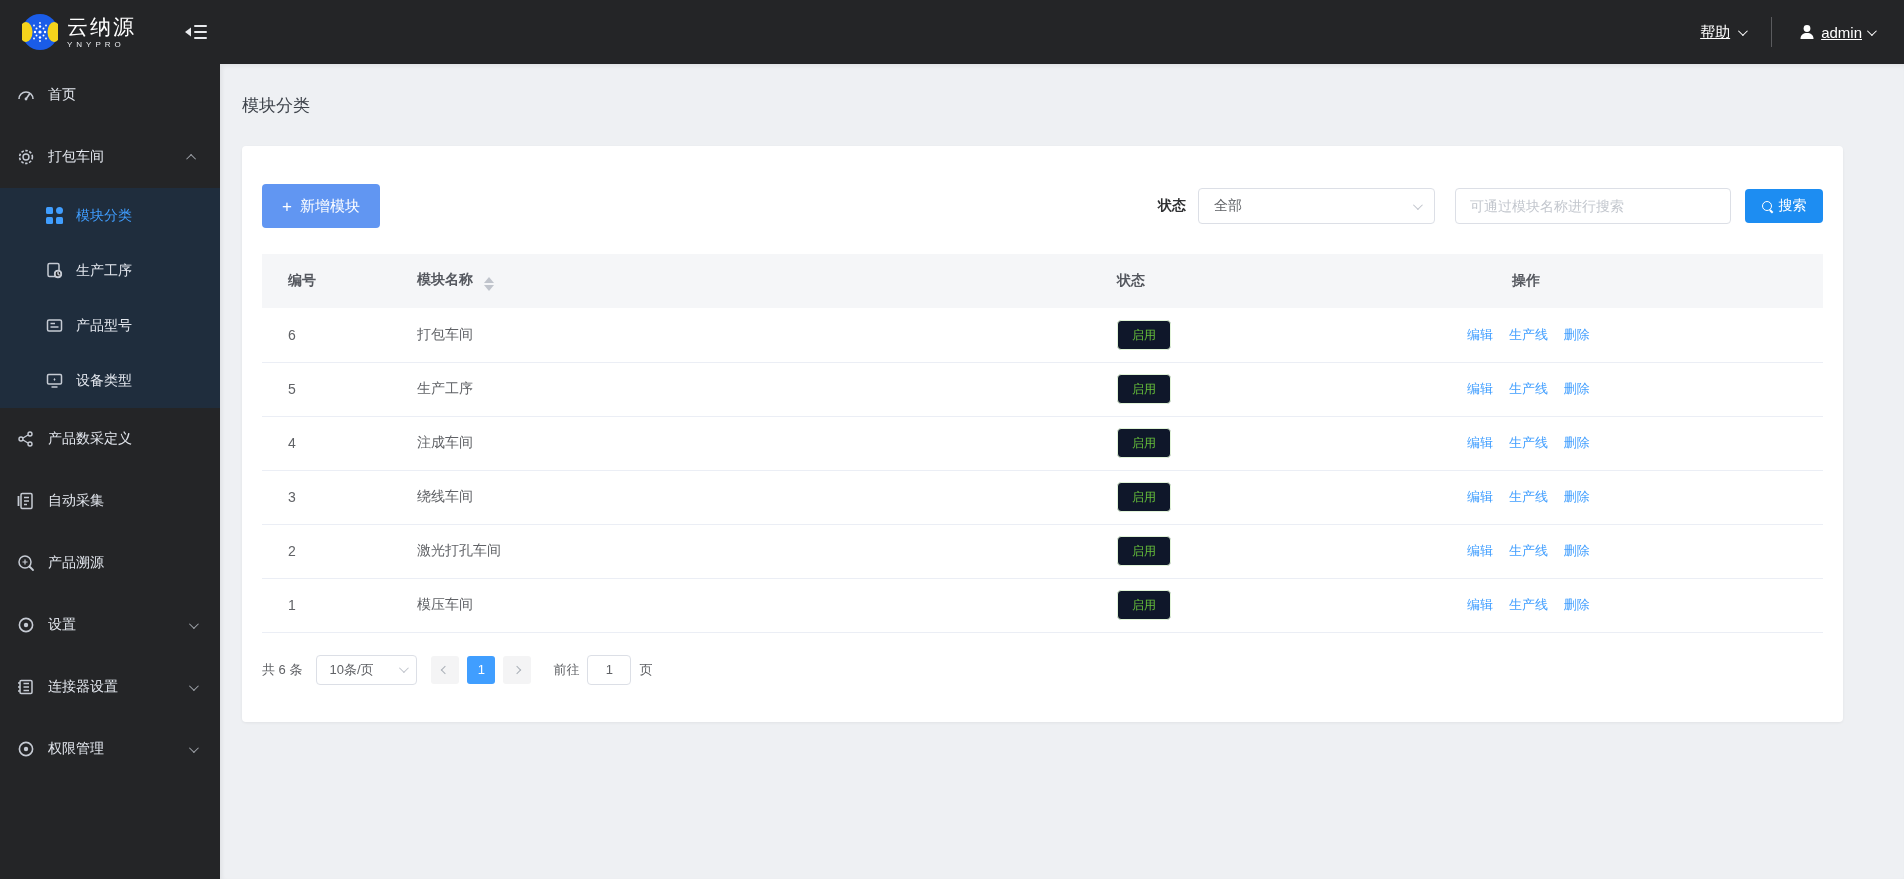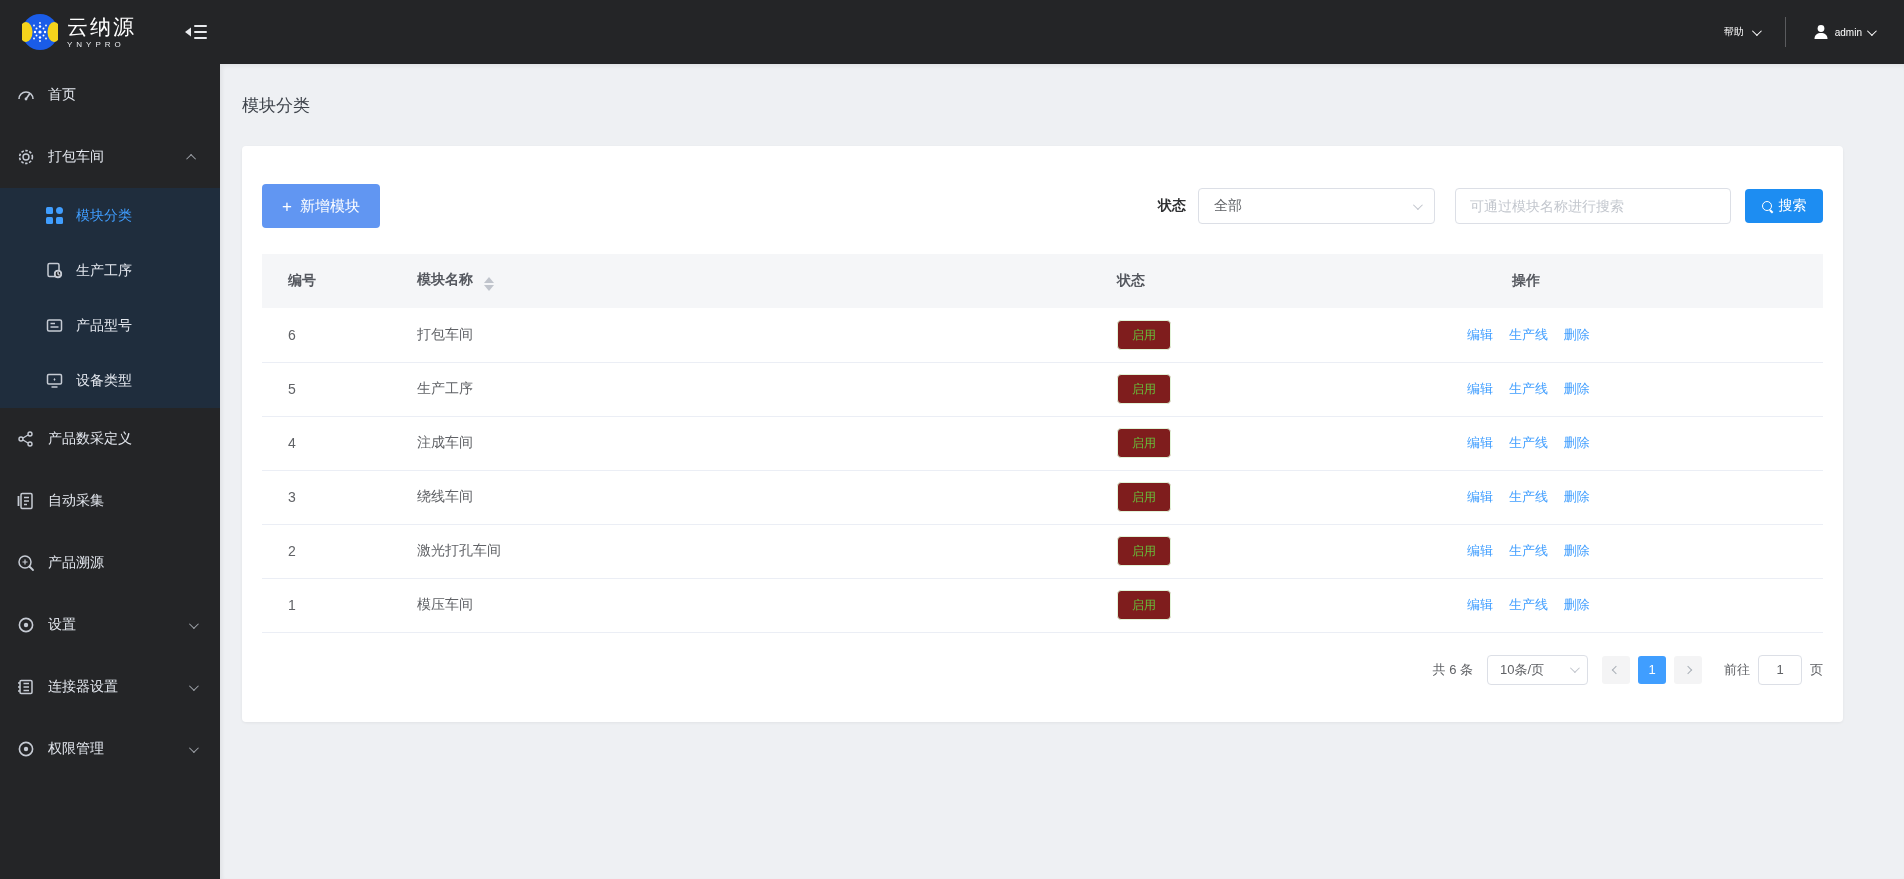--- a/index.html
+++ b/index.html
@@ -9,21 +9,21 @@
   
   .topbar { position:absolute; left:0; top:0; width:1904px; height:64px;
     background:#242527; display:flex; align-items:center; z-index:10; }
   .brand { width:185px; display:flex; align-items:center; padding-left:22px; }
   .brand-logo { width:36px; height:36px; flex:0 0 36px; }
   .brand-text { margin-left:9px; color:#fff; line-height:1; }
   .brand-title { font-size:21px; letter-spacing:2px; font-weight:400; }
   .brand-sub { font-size:8px; letter-spacing:4px; margin-top:4px; color:#e8eaed; }
   .fold-btn { margin-left:0px; cursor:pointer; display:flex; align-items:center; }
   .topbar-right { margin-left:auto; display:flex; align-items:center; color:#fff;
-    font-size:10px; padding-right:30px; }
+    font-size:15px; padding-right:30px;text-decoration:underline; }
   .help { display:flex; align-items:center; gap:8px; cursor:pointer; }
   .topbar-divider { width:1px; height:30px; background:#5a5b5e; margin:0 26px; }
   .user { display:flex; align-items:center; gap:5px; cursor:pointer; }
   .chev { display:inline-block; width:7px; height:7px;
     border-right:1.5px solid currentColor; border-bottom:1.5px solid currentColor; }
   .chev.down { transform:rotate(45deg) translateY(-2px); }
   .chev.up { transform:rotate(-135deg) translateY(-2px); }
 
   
   .sidebar { position:absolute; left:0; top:64px; width:220px; height:815px;
@@ -82,28 +82,28 @@
   .grid th.c-act { padding-left:60px; }
   .grid td { height:54px; font-size:14px; color:#606266;
     border-bottom:1px solid #ebeef5; padding:0 10px 0 15px; }
   .sort-wrap { display:inline-flex; flex-direction:column; gap:2px; margin-left:7px;
     vertical-align:1px; cursor:pointer; }
   .tri-up { width:0; height:0; border-left:5px solid transparent;
     border-right:5px solid transparent; border-bottom:6px solid #c0c4cc; }
   .tri-down { width:0; height:0; border-left:5px solid transparent;
     border-right:5px solid transparent; border-top:6px solid #c0c4cc; }
   .badge-on { display:inline-block; min-width:54px; height:30px; line-height:28px;
-    text-align:center; background:#7f1d1d; border:1px solid #e1f3d8; color:#67c23a;
+    text-align:center; background:#0f172a; border:1px solid #e1f3d8; color:#67c23a;
     border-radius:4px; font-size:12px; padding:0 10px; }
   .act-link { color:#409eff; font-size:13px; text-decoration:none; margin-right:12px;
     cursor:pointer; }
   .act-link:last-child { margin-right:0; }
 
   
-  .pager { display:flex; align-items:center; justify-content:flex-end;
+  .pager { display:flex; align-items:center; justify-content:flex-start;
     margin-top:22px; font-size:13px; color:#606266; }
   .pager-total { margin-right:14px; }
   .pager-size { width:101px; height:30px; padding:0 24px 0 12px; font-size:13px; }
   .pager-size .chev { right:10px; }
   .pg-btn { width:28px; height:28px; border-radius:3px; background:#f4f4f5;
     display:flex; align-items:center; justify-content:center; cursor:pointer;
     color:#aab0b8; }
   .pg-prev { margin-left:14px; }
   .pg-page { margin:0 8px; background:#409eff; color:#fff; font-size:13px; }
   .pg-chev { width:6px; height:6px; border-right:1.5px solid currentColor;

